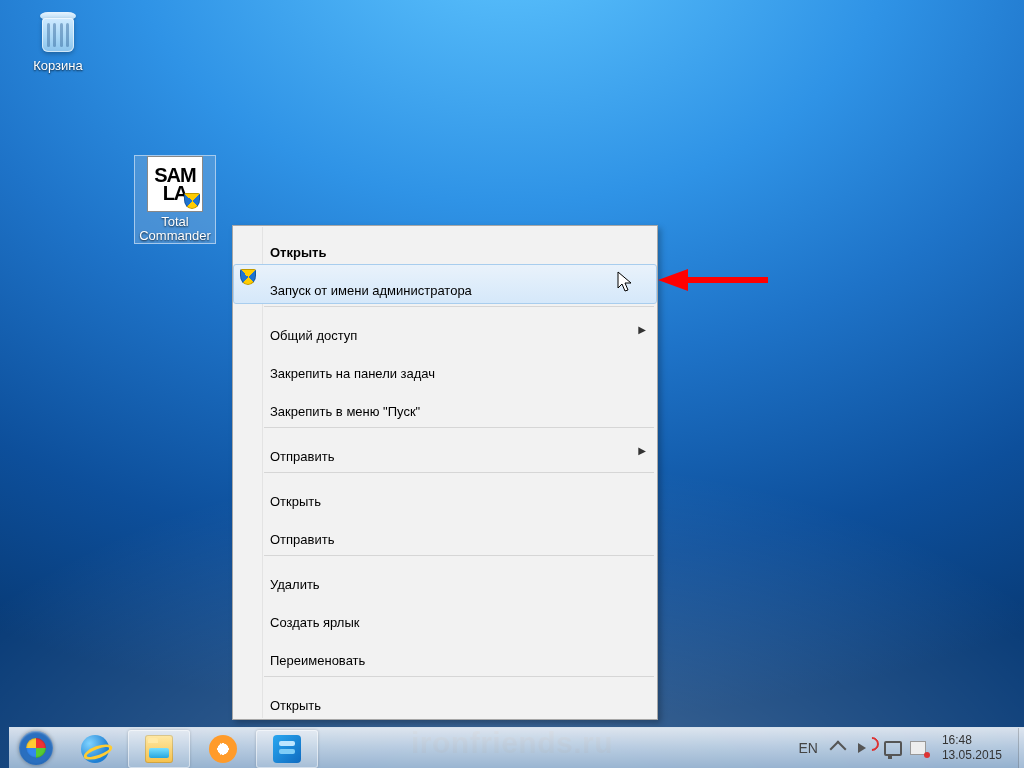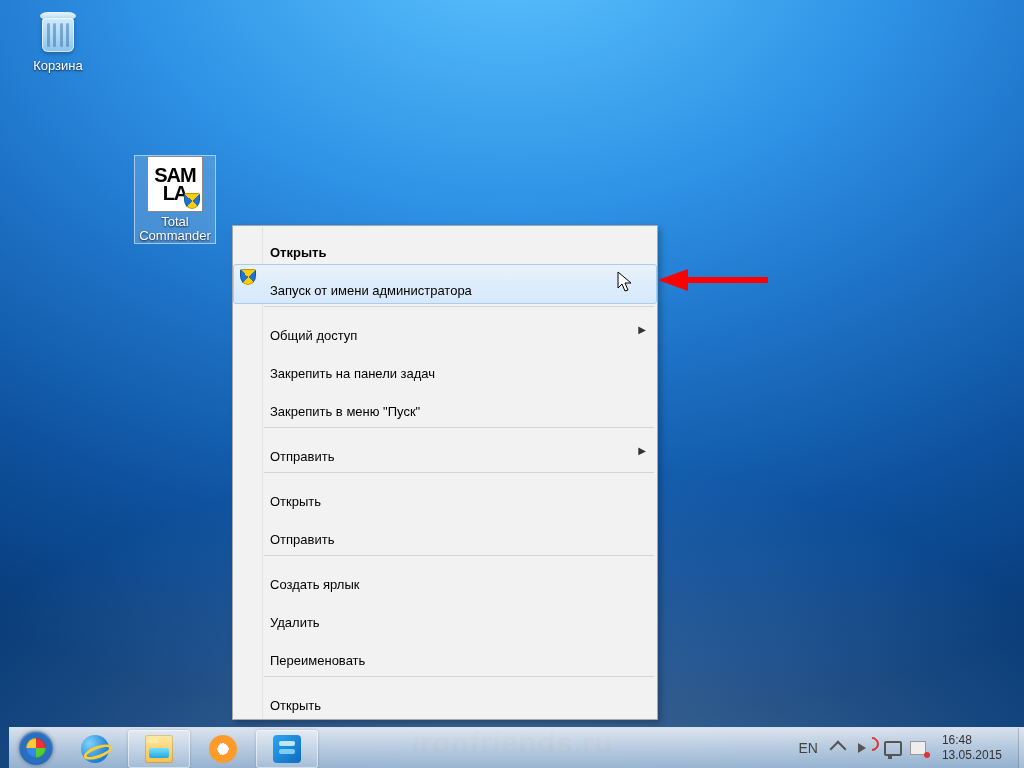--- a/index.html
+++ b/index.html
@@ -142,22 +142,22 @@
         </li>
         <li><span>Отправить</span><span class="sub">▶</span></li>
         <li class="sep">
           <hr>
         </li>
         <li><span>Открыть</span></li>
         <li><span>Отправить</span></li>
         <li class="sep">
           <hr>
         </li>
+        <li><span>Удалить</span></li>
         <li><span>Создать ярлык</span></li>
-        <li><span>Удалить</span></li>
         <li><span>Переименовать</span></li>
         <li class="sep">
           <hr>
         </li>
         <li><span>Открыть</span></li>
       </ul>
   </div>
 
   <div class="arrow">
     <div class="head"></div>

